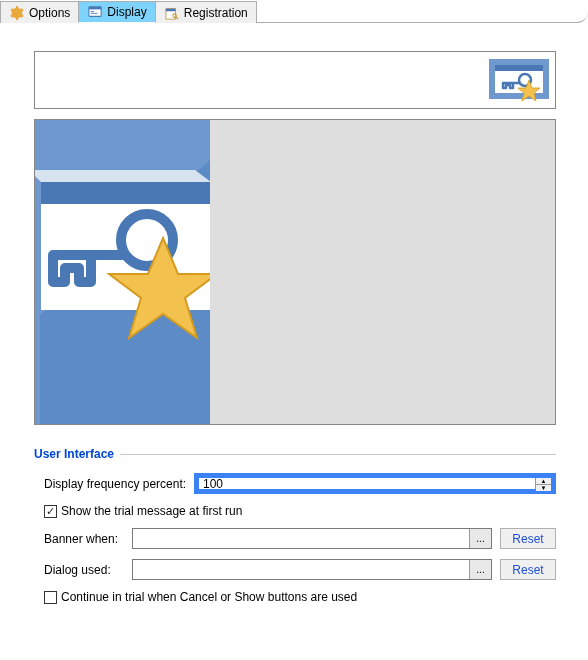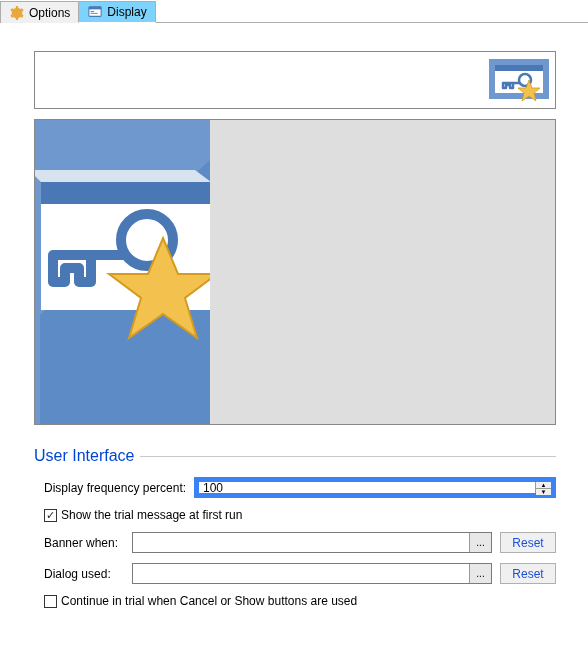--- a/index.html
+++ b/index.html
@@ -10,20 +10,21 @@
   color: #000;
   width: 588px;
   height: 660px;
   overflow: hidden;
 }
 .tabs {
   display: flex;
   border-bottom: 1px solid #adadad;
   position: relative;
   height: 23px;
+  border-radius: 11px;
 }
 .tab {
   display: flex;
   align-items: center;
   gap: 4px;
   padding: 2px 8px;
   border: 1px solid #adadad;
   border-bottom: none;
   background: #f0f0f0;
   margin-right: -1px;
@@ -65,22 +66,23 @@
 .group {
   margin: 22px 20px 0 22px;
 }
 .group-header {
   display: flex;
   align-items: center;
   margin-bottom: 12px;
 }
 .group-title {
   color: #0046d5;
-  font-size: 16px;
+  font-size: 12px;
   margin-right: 6px;
+  font-weight: bold;
 }
 .group-line {
   flex: 1;
   height: 1px;
   background: #c8c8c8;
 }
 .row {
   display: flex;
   align-items: center;
   margin-bottom: 10px;
@@ -188,20 +190,31 @@
   <div class="tab active">
     <span class="tab-icon">
       <svg width="14" height="14" viewBox="0 0 16 16">
           <rect x="1" y="2" width="14" height="11" rx="1" fill="#fff" stroke="#4a78b5" stroke-width="1.2"></rect>
           <rect x="1" y="2" width="14" height="3" fill="#4a78b5"></rect>
           <rect x="3" y="7" width="4" height="1" fill="#4a78b5"></rect>
           <rect x="3" y="9" width="8" height="1" fill="#4a78b5"></rect>
         </svg>
     </span>
     <span>Display</span>
+  </div>
+  <div class="tab">
+    <span class="tab-icon">
+      <svg width="14" height="14" viewBox="0 0 16 16">
+          <rect x="1" y="3" width="11" height="12" fill="#fff" stroke="#c89a3a"></rect>
+          <rect x="1" y="3" width="11" height="3" fill="#4a78b5"></rect>
+          <circle cx="11" cy="11" r="2" fill="none" stroke="#c89a3a" stroke-width="1.2"></circle>
+          <path d="M12.3 12.3 L15 15" stroke="#c89a3a" stroke-width="1.5"></path>
+        </svg>
+    </span>
+    <span>Registration</span>
   </div>
 </div>
 
 <div class="content">
 
   <div class="banner-preview">
     <span>
       <svg width="60" height="46" viewBox="0 0 60 46">
         <rect x="0" y="3" width="60" height="40" fill="#6e98ce"></rect>
         <rect x="6" y="9" width="48" height="28" fill="#fff"></rect>

